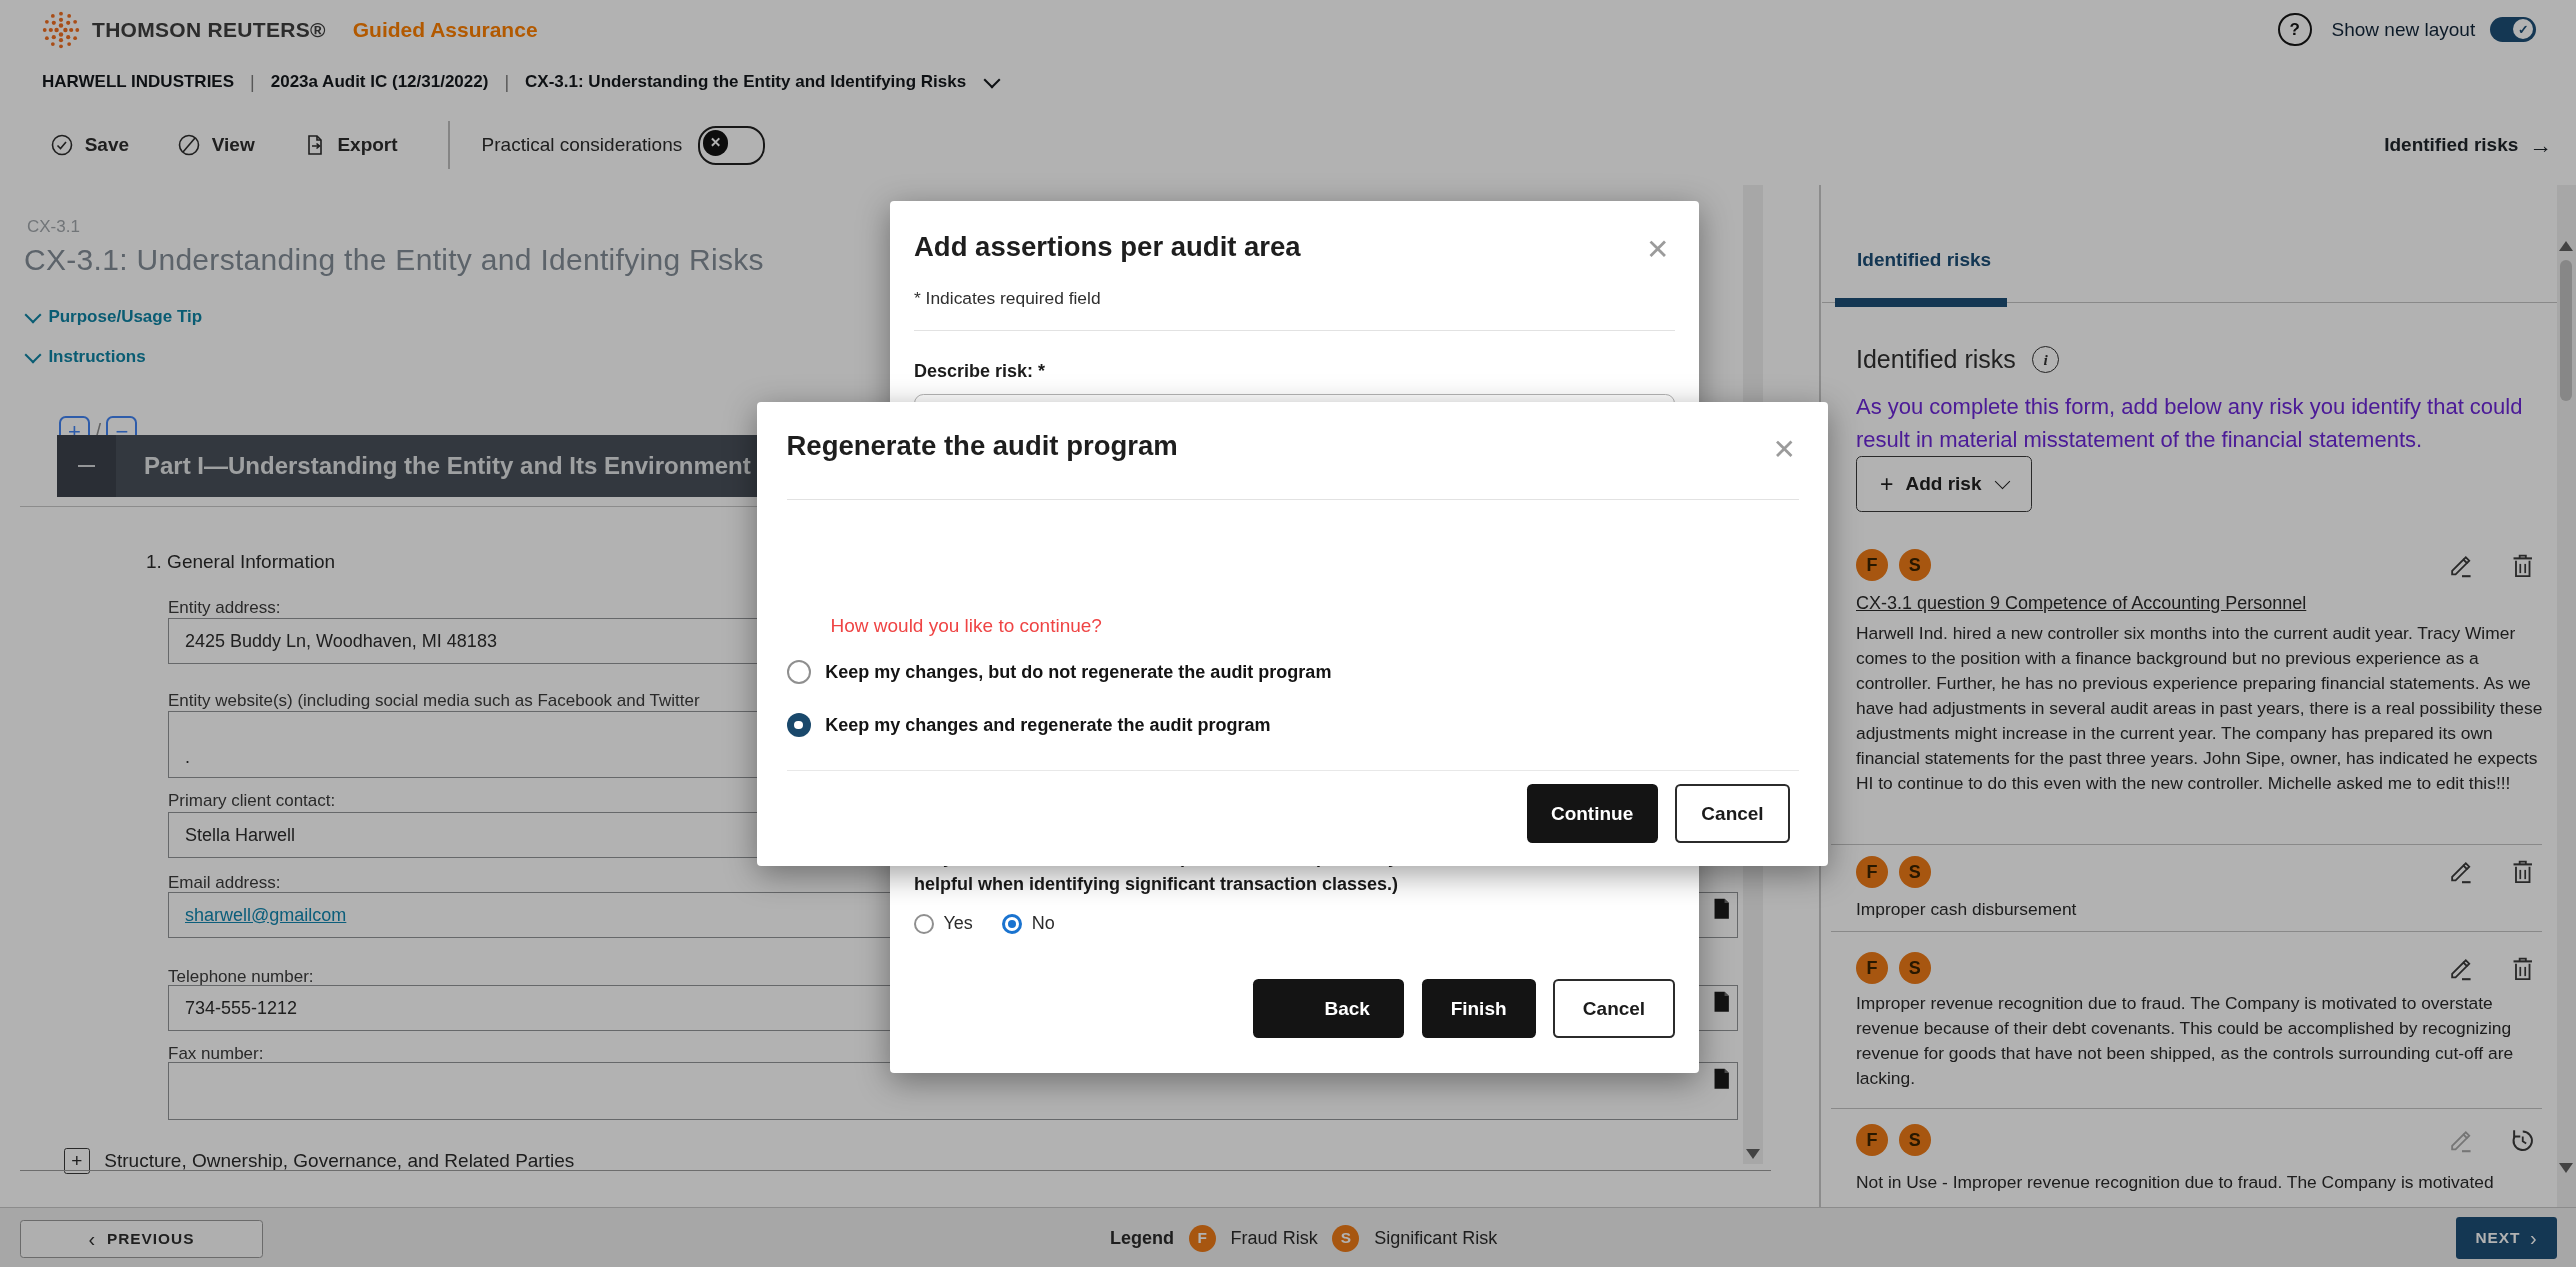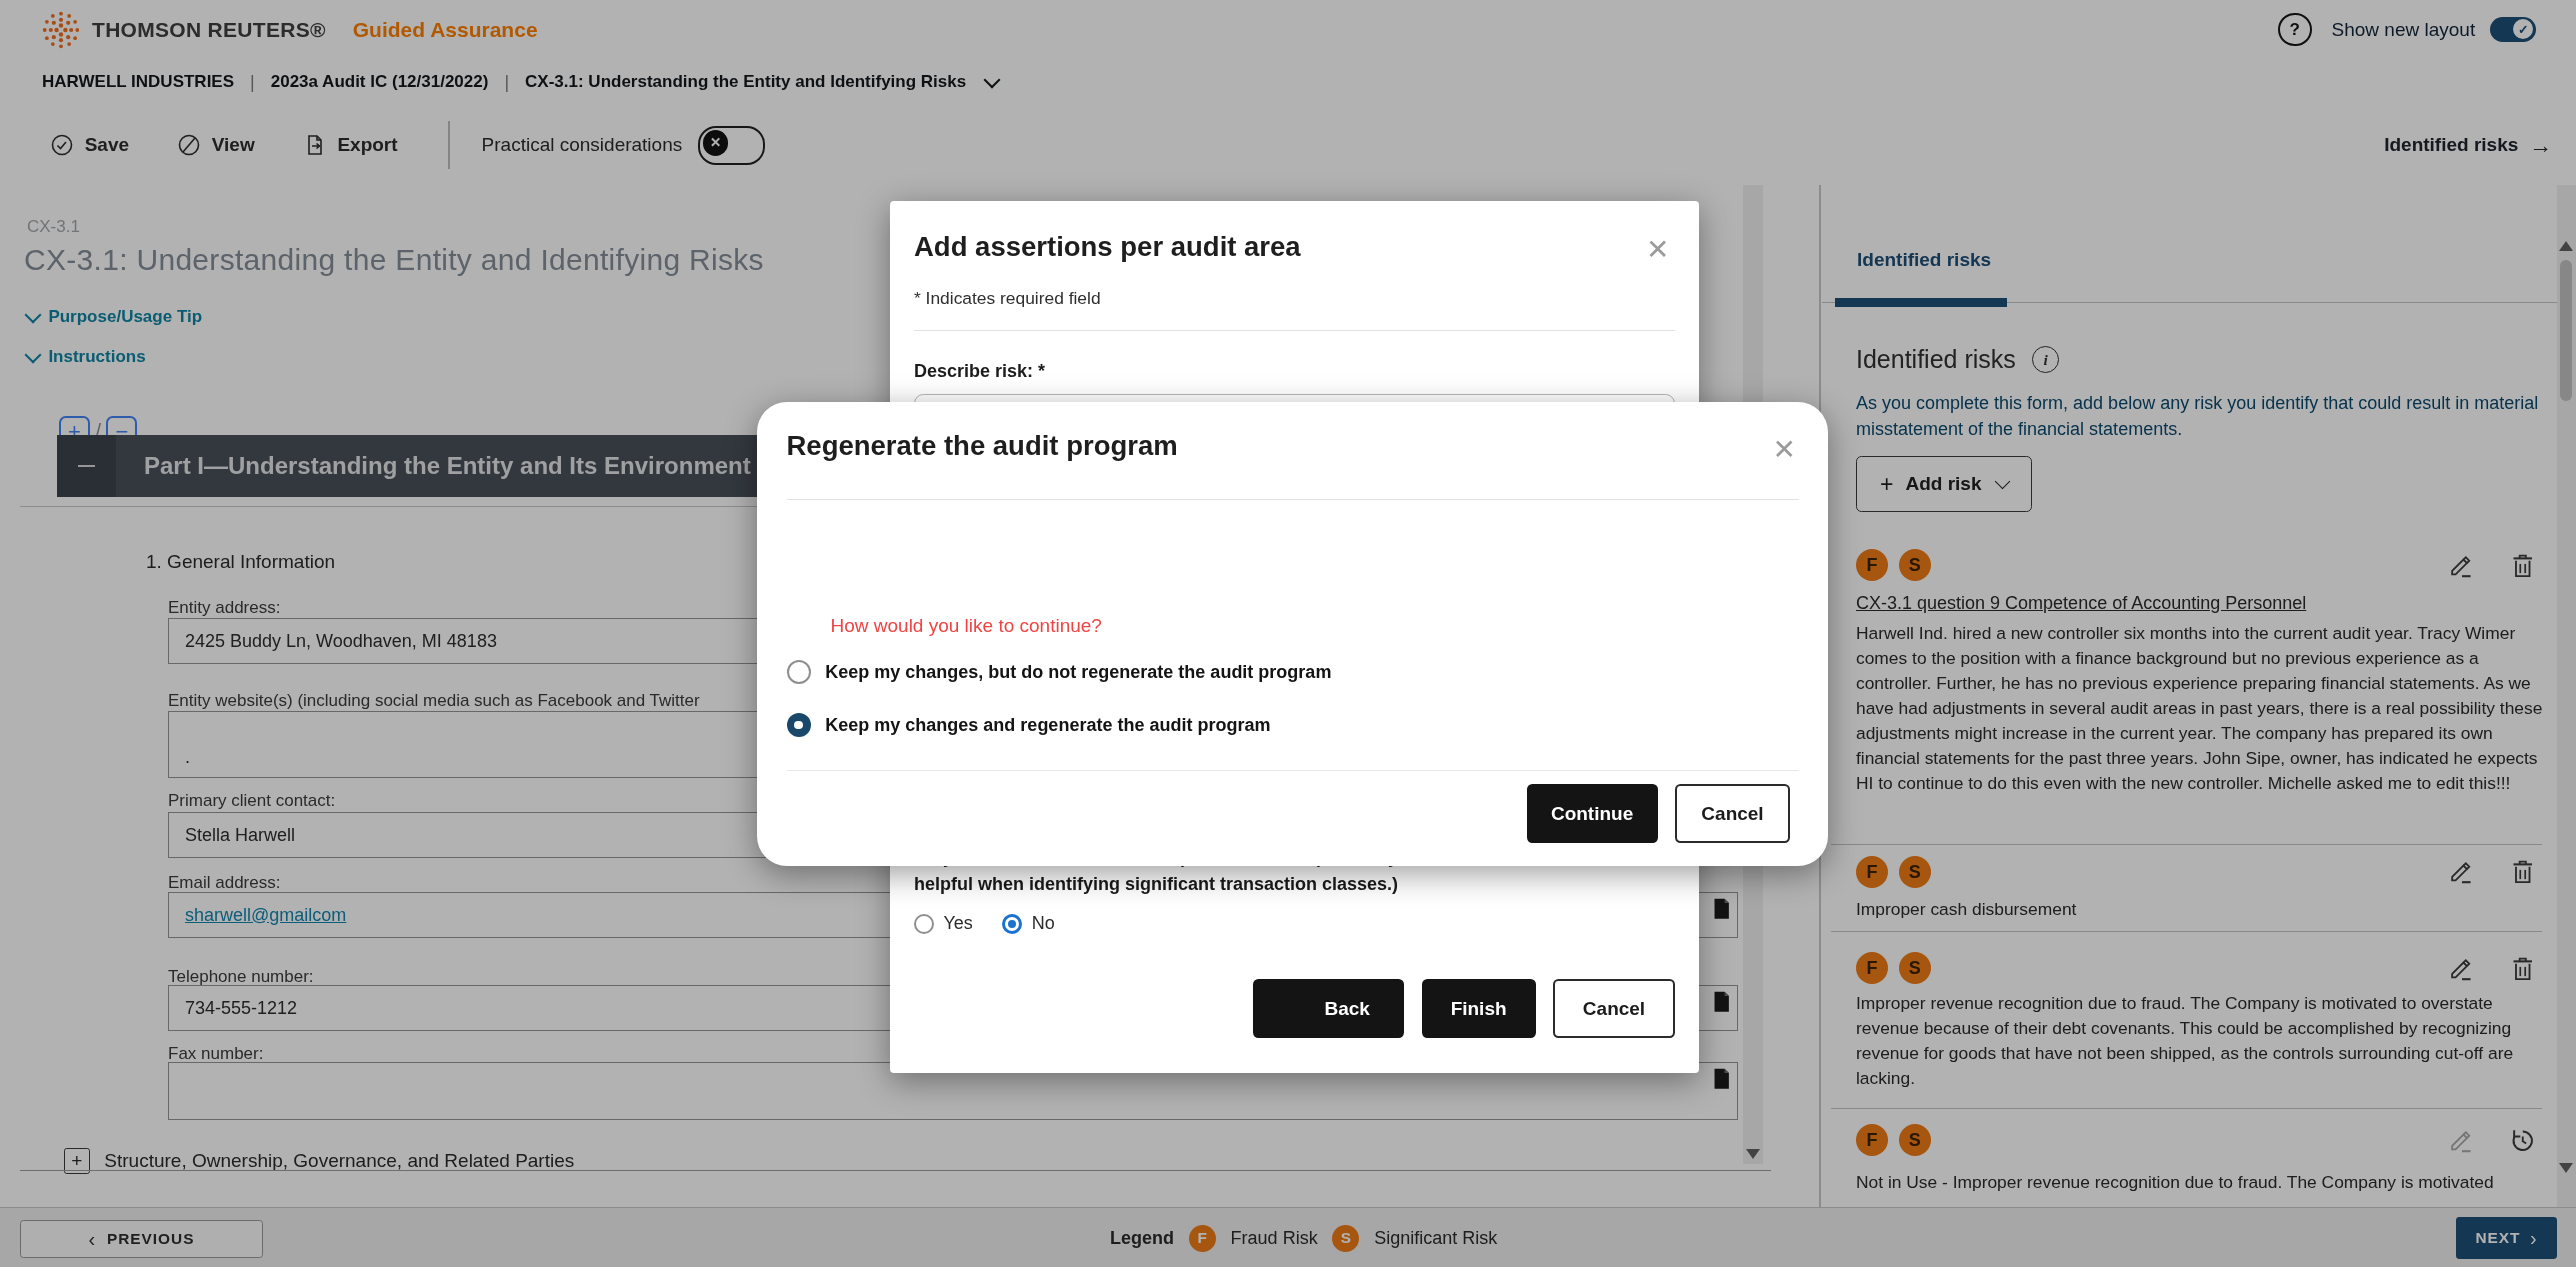--- a/index.html
+++ b/index.html
@@ -52,41 +52,41 @@
   .scroll-track{position:absolute;background:#f0f0f0;}
   .tri-down{width:0;height:0;border-left:7.4px solid transparent;border-right:7.4px solid transparent;border-top:10px solid #616161;}
   .tri-up{width:0;height:0;border-left:7.4px solid transparent;border-right:7.4px solid transparent;border-bottom:10px solid #616161;}
 
   
   .sidebar{position:absolute;left:1822px;top:0;right:0;height:1022px;background:#fff;overflow:hidden;}
   .side-tab{position:absolute;left:35px;top:64px;font-size:19px;font-weight:700;color:#1d4f78;}
   .tab-underline{position:absolute;left:13.4px;top:113px;width:172px;height:8.7px;background:#1d4f78;}
   .side-heading{position:absolute;left:34px;top:160px;font-size:25px;color:#313131;display:flex;align-items:center;gap:16px;}
   .info-circle{width:25.5px;height:25.5px;border:1.7px solid #333;border-radius:50%;display:flex;align-items:center;justify-content:center;font-size:15.4px;font-style:italic;font-weight:600;color:#333;font-family:"Liberation Serif",serif;}
-  .side-desc{position:absolute;left:34px;top:205px;width:715px;font-size:18px;line-height:26px;color:#0c4a6e;}
+  .side-desc{position:absolute;left:34px;top:205px;width:715px;font-size:22px;line-height:33px;color:#6d28d9;}
   .add-risk{position:absolute;left:34px;top:271px;height:56px;border:1.7px solid #3c3c3c;border-radius:5.4px;display:flex;align-items:center;gap:12px;padding:0 23px;font-size:19px;font-weight:600;color:#222;background:#fff;box-sizing:border-box;}
   .badge{width:32px;height:32px;border-radius:50%;background:#ef7b17;color:#3a2300;font-weight:700;font-size:18px;display:flex;align-items:center;justify-content:center;}
   .badge.sm{width:27px;height:27px;color:#fff;font-size:15.4px;}
   .risk-icons{position:absolute;display:flex;gap:32px;}
   .risk-icons svg{width:29.5px;height:29.5px;}
   .risk-title{font-size:18px;color:#2b2b2b;text-decoration:underline;}
   .risk-text{font-size:17.4px;line-height:25px;color:#2b2b2b;width:698px;}
   .side-div{position:absolute;left:9.4px;width:711px;height:1.3px;background:#c4c4c4;}
 
   
   .footer{position:absolute;left:0;right:0;bottom:0;height:60px;background:#efefef;border-top:1.3px solid #c9c9c9;}
   .btn-prev{position:absolute;left:20px;top:12px;width:243px;height:38px;background:#fbfbfb;border:1.3px solid #9a9a9a;border-radius:3.4px;display:flex;align-items:center;justify-content:center;gap:10.7px;font-size:15.4px;font-weight:600;letter-spacing:1px;color:#2f2f2f;box-sizing:border-box;}
   .btn-next{position:absolute;right:19px;top:9.4px;width:101px;height:42px;background:#1d4f78;border-radius:3.4px;display:flex;align-items:center;justify-content:center;gap:9.4px;font-size:15.4px;font-weight:700;letter-spacing:1px;color:#fff;}
   .legend{position:absolute;left:1110px;top:0;height:100%;display:flex;align-items:center;gap:14.8px;font-size:18px;color:#2b2b2b;}
 
   
   .dim{position:absolute;inset:0;background:rgba(0,0,0,0.30);z-index:10;}
   .modal{position:absolute;background:#fff;border-radius:4px;box-shadow:0 8px 32px rgba(0,0,0,.38);}
   .back-modal{left:890px;top:201px;width:809px;height:872px;z-index:20;}
-  .front-modal{left:757px;top:402px;width:1071px;height:464px;z-index:30;border-radius:30px;}
+  .front-modal{left:757px;top:402px;width:1071px;height:464px;z-index:30;}
   .modal-title{font-size:27.5px;font-weight:600;color:#1e1e1e;}
   .modal-close{position:absolute;font-size:28px;color:#9b9b9b;line-height:1;font-weight:300;}
   .mdivider{position:absolute;height:1.3px;background:#e2e2e2;}
   .radio{width:24px;height:24px;border-radius:50%;border:2px solid #8f8f8f;background:#fff;box-sizing:border-box;flex:0 0 24px;}
   .radio.checked-navy{border:none;background:#19486b;position:relative;}
   .radio.checked-navy .dot{position:absolute;left:50%;top:50%;width:8.7px;height:8.7px;margin:-4.4px 0 0 -4.4px;background:#fff;border-radius:50%;}
   .radio-sm{width:20px;height:20px;border-radius:50%;border:2px solid #8f8f8f;background:#fff;box-sizing:border-box;flex:0 0 20px;}
   .radio-sm.checked-blue{border:3px solid #1a73cf;position:relative;}
   .radio-sm.checked-blue .dot{position:absolute;left:50%;top:50%;width:8px;height:8px;margin:-4px 0 0 -4px;background:#1a73cf;border-radius:50%;}
   .opt-label{font-size:18px;font-weight:700;color:#141414;margin-left:14.8px;}

